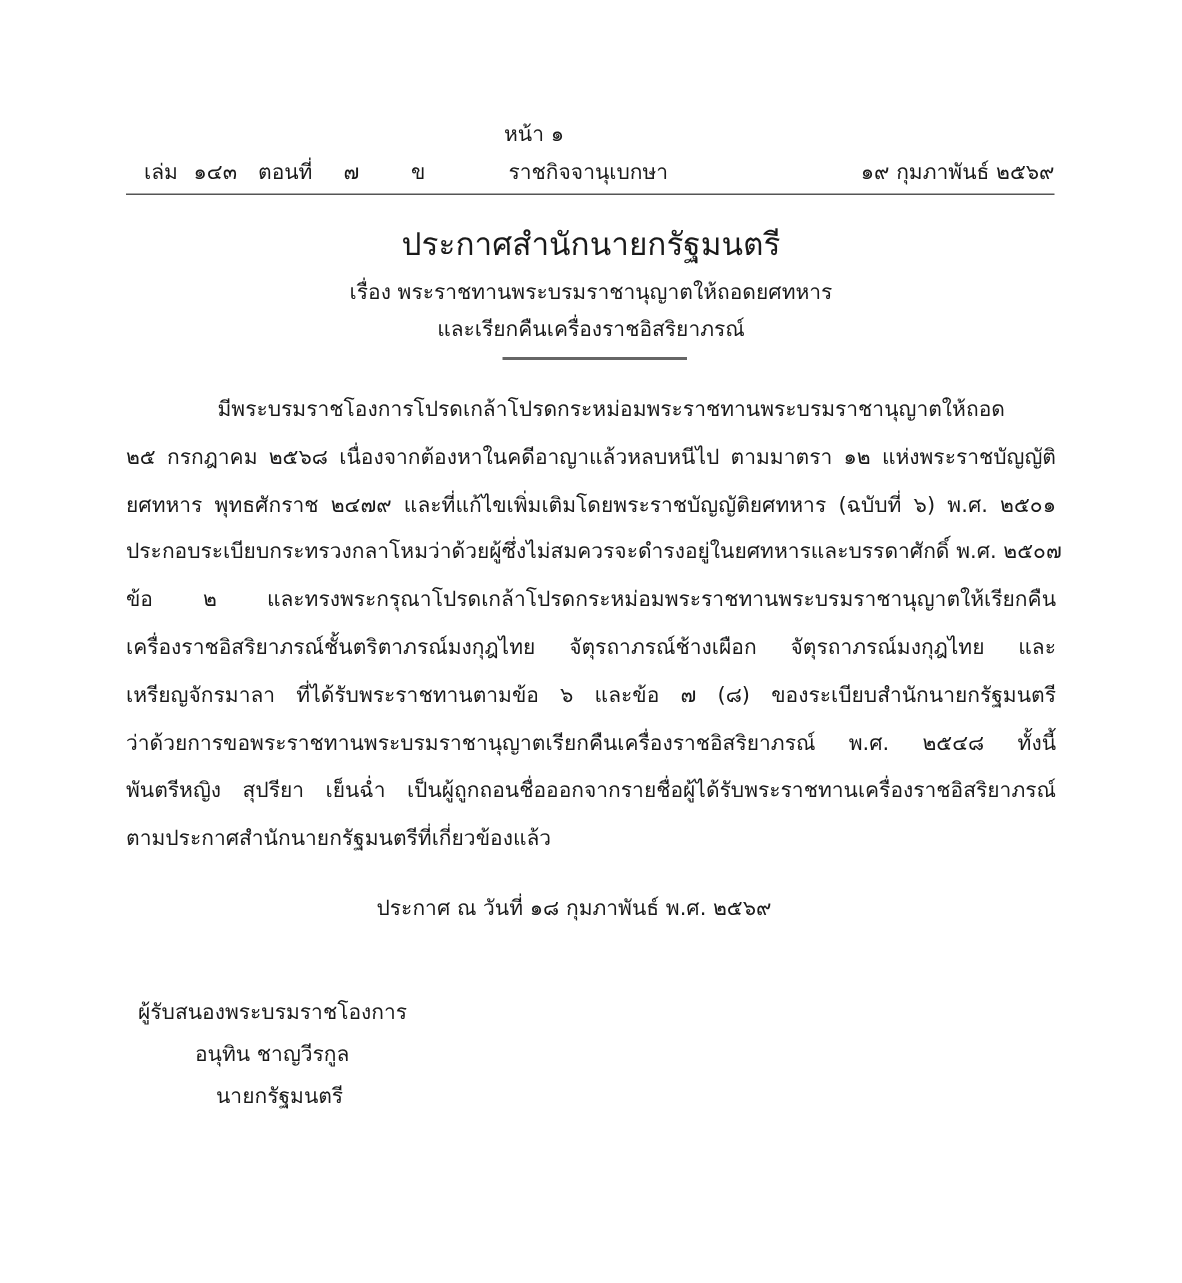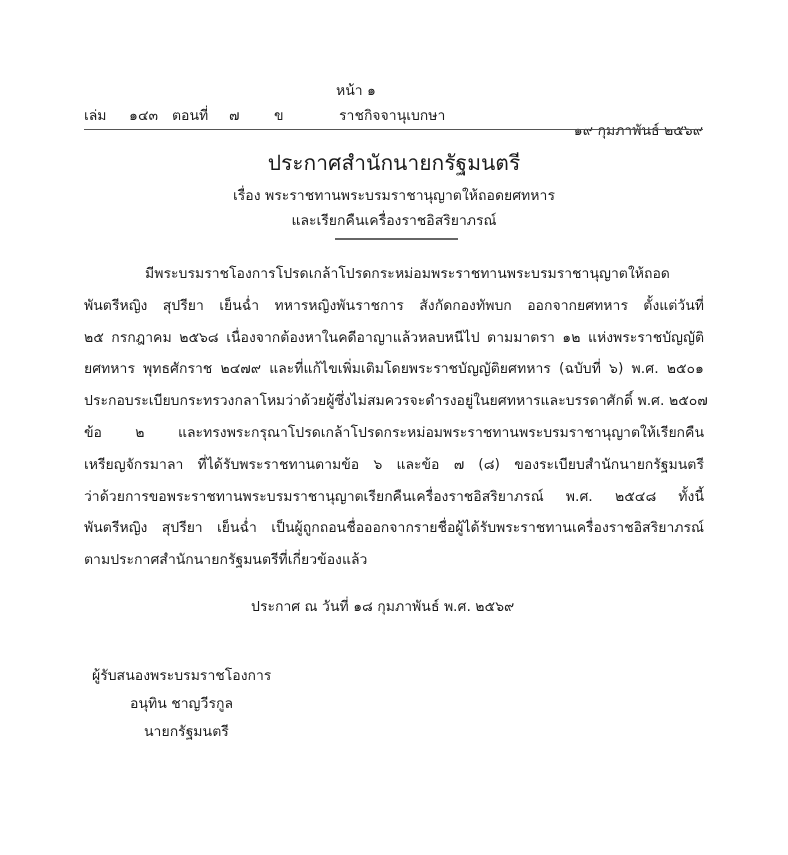--- a/index.html
+++ b/index.html
@@ -9,27 +9,27 @@
     }
     .page-number {
       position: absolute; top: 80px; left: 0; width: 712px; text-align: center;
       font-size: 14px; line-height: 20px;
     }
     .gazette-header {
       position: absolute; top: 104px; left: 84px; width: 619px; height: 22px;
       font-size: 14px; line-height: 22px;
     }
     .gazette-header span { position: absolute; top: 0; white-space: nowrap; }
-    .hdr-vol-label { left: 0; }
+    .hdr-vol-label { left: 12px; }
     .hdr-vol-num { left: 45px; }
     .hdr-sec-label { left: 88px; }
     .hdr-sec-num { left: 145px; }
     .hdr-sec-suffix { left: 190px; }
     .hdr-title { left: 255px; }
-    .hdr-date { right: 0; margin-top: 15px; }
+    .hdr-date { right: 0; }
     .header-rule {
       position: absolute; top: 129px; left: 84px; width: 619px; height: 0;
       border-top: 1.5px solid #555;
     }
     .doc-title {
       position: absolute; top: 148px; left: 0; width: 788px; text-align: center;
       font-size: 21px; line-height: 30px;
     }
     .doc-subject {
       position: absolute; top: 183px; left: 0; width: 788px; text-align: center;
@@ -75,25 +75,25 @@
 
 <div class="doc-title">ประกาศสำนักนายกรัฐมนตรี</div>
 <div class="doc-subject">
   <div>เรื่อง  พระราชทานพระบรมราชานุญาตให้ถอดยศทหาร</div>
   <div>และเรียกคืนเครื่องราชอิสริยาภรณ์</div>
 </div>
 <div class="title-rule"></div>
 
 <div class="body-text">
   <span class="line first">มีพระบรมราชโองการโปรดเกล้าโปรดกระหม่อมพระราชทานพระบรมราชานุญาตให้ถอด</span>
-  <span class="line">พันตรีหญิง สุปรียา  เย็นฉ่ำ  ทหารหญิงพันราชการ  สังกัดกองทัพบก  ออกจากยศทหาร  ตั้งแต่วันที่</span>
   <span class="line">๒๕  กรกฎาคม  ๒๕๖๘  เนื่องจากต้องหาในคดีอาญาแล้วหลบหนีไป  ตามมาตรา  ๑๒  แห่งพระราชบัญญัติ</span>
   <span class="line">ยศทหาร  พุทธศักราช  ๒๔๗๙  และที่แก้ไขเพิ่มเติมโดยพระราชบัญญัติยศทหาร  (ฉบับที่  ๖)  พ.ศ.  ๒๕๐๑</span>
   <span class="line">ประกอบระเบียบกระทรวงกลาโหมว่าด้วยผู้ซึ่งไม่สมควรจะดำรงอยู่ในยศทหารและบรรดาศักดิ์  พ.ศ.  ๒๕๐๗</span>
   <span class="line">ข้อ  ๒  และทรงพระกรุณาโปรดเกล้าโปรดกระหม่อมพระราชทานพระบรมราชานุญาตให้เรียกคืน</span>
+  <span class="line">เครื่องราชอิสริยาภรณ์ชั้นตริตาภรณ์มงกุฎไทย  จัตุรถาภรณ์ช้างเผือก  จัตุรถาภรณ์มงกุฎไทย  และ</span>
   <span class="line">เหรียญจักรมาลา  ที่ได้รับพระราชทานตามข้อ  ๖  และข้อ  ๗  (๘)  ของระเบียบสำนักนายกรัฐมนตรี</span>
   <span class="line">ว่าด้วยการขอพระราชทานพระบรมราชานุญาตเรียกคืนเครื่องราชอิสริยาภรณ์  พ.ศ.  ๒๕๔๘  ทั้งนี้</span>
   <span class="line">พันตรีหญิง สุปรียา  เย็นฉ่ำ  เป็นผู้ถูกถอนชื่อออกจากรายชื่อผู้ได้รับพระราชทานเครื่องราชอิสริยาภรณ์</span>
   <span class="line last">ตามประกาศสำนักนายกรัฐมนตรีที่เกี่ยวข้องแล้ว</span>
 </div>
 
 <div class="proclaim-date">ประกาศ  ณ  วันที่  ๑๘  กุมภาพันธ์  พ.ศ.  ๒๕๖๙</div>
 
 <div class="signature">
   <div>ผู้รับสนองพระบรมราชโองการ</div>

